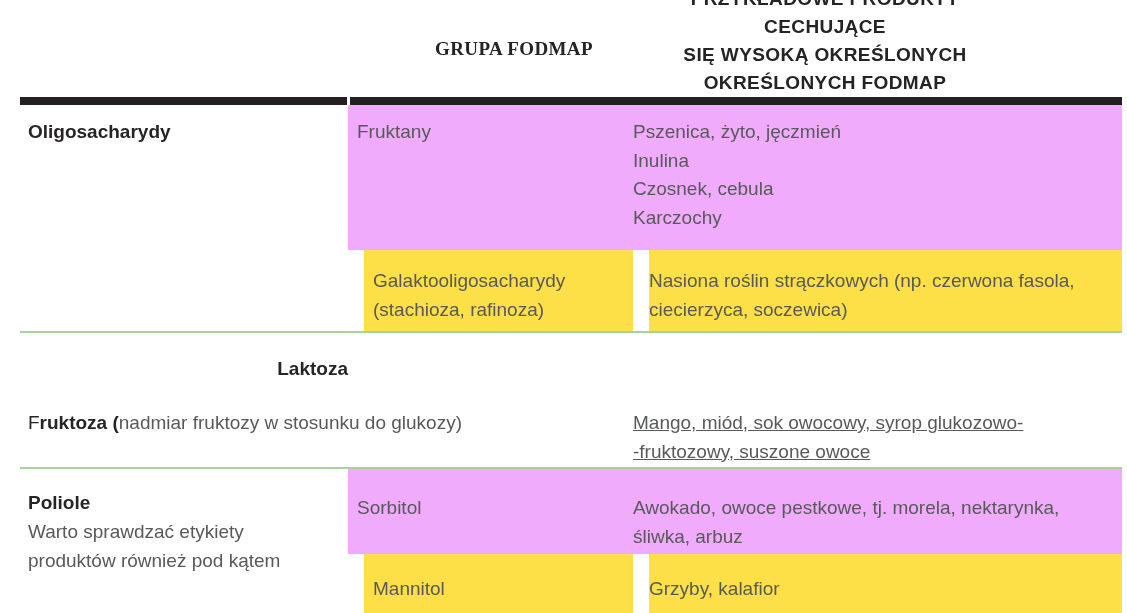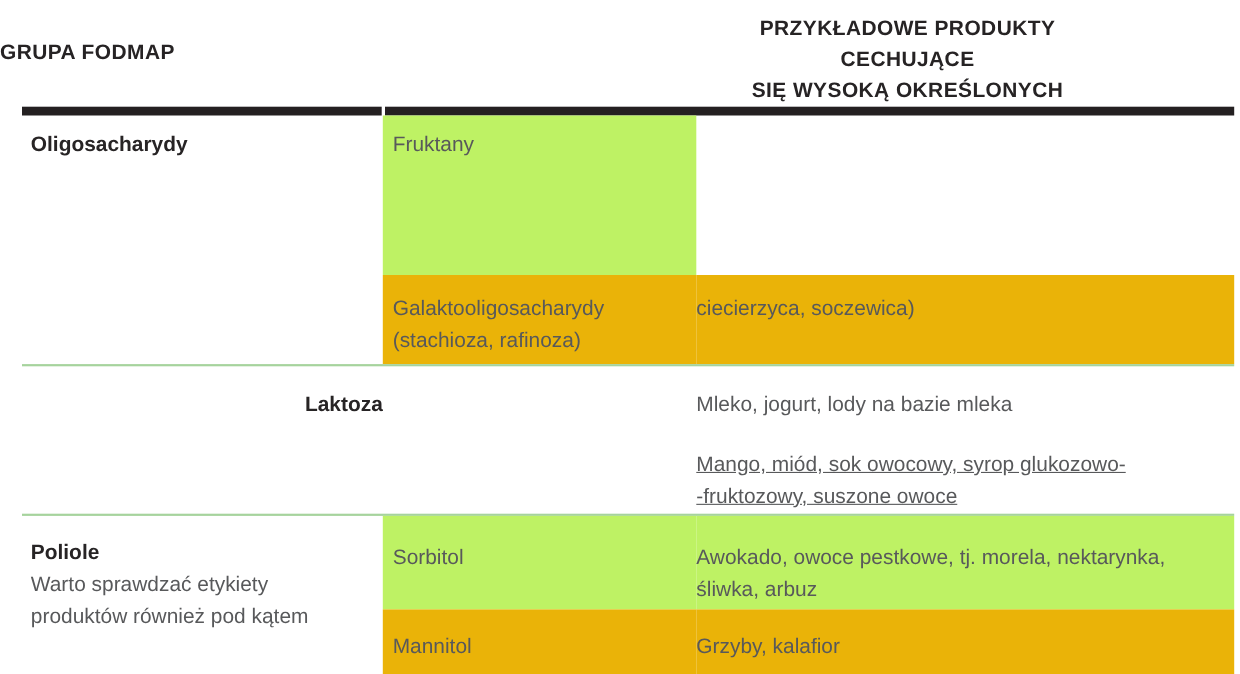--- a/index.html
+++ b/index.html
@@ -11,33 +11,33 @@
     color: #58595b;
     overflow: hidden;
   }
   .grid {
     display: grid;
     width: 1127px; height: 613px;
     grid-template-columns: 20px 328px 285px 489px 5px;
     grid-template-rows: 97px 8px 145px 81px 2px 62px 72px 2px 85px 59px;
   }
   
-  .h-left  { grid-column: 1 / 4; grid-row: 1; display: flex; align-items: center; justify-content: flex-start; padding-right: 40px; }
+  .h-left  { grid-column: 1 / 4; grid-row: 1; display: flex; align-items: center; justify-content: flex-end; padding-right: 40px; font-family: Liberation Serif, serif; }
   .h-right { grid-column: 4 / 6; grid-row: 1; display: flex; align-items: flex-end; justify-content: center; padding-right: 110px; }
   .hdr-txt {
     font-weight: bold; font-size: 19px; line-height: 28px;
     letter-spacing: 0.4px; color: #262324; text-align: center;
   }
   .hdr-txt span { display: block; }
   
   .bar-left  { grid-column: 1 / 3; grid-row: 2; background: #242021; margin-left: 20px; margin-right: 1px; }
   .bar-right { grid-column: 3 / 5; grid-row: 2; background: #242021; margin-left: 2px; }
   
-  .bg-light { background: #bef264; }
-  .bg-dark  { background: #eab308; }
+  .bg-light { background: #f0abfc; }
+  .bg-dark  { background: #fde047; margin-left: 16px; }
   .txt      { font-size: 19px; line-height: 28.5px; color: #58595b; }
   .txt span { display: block; }
   .bold-dark { font-weight: bold; color: #272425; }
   
   .a-left  { grid-column: 2; grid-row: 3; padding: 13px 0 0 8px; }
   .a-mid   { grid-column: 3; grid-row: 3; padding: 13px 0 0 9px; }
   .a-right { grid-column: 4; grid-row: 3; padding: 13px 0 0 0; }
   
   .b-mid   { grid-column: 3; grid-row: 4; padding: 17px 0 0 9px; }
   .b-right { grid-column: 4; grid-row: 4; padding: 17px 0 0 0; }
@@ -64,50 +64,58 @@
 <div class="page">
   <div class="grid">
 
     <div class="h-left">
       <div class="hdr-txt">GRUPA FODMAP</div>
     </div>
     <div class="h-right">
       <div class="hdr-txt">
         <span>PRZYKŁADOWE PRODUKTY CECHUJĄCE</span>
         <span>SIĘ WYSOKĄ OKREŚLONYCH</span>
+        <span>OKREŚLONYCH FODMAP</span>
       </div>
     </div>
 
     <div class="bar-left"></div>
     <div class="bar-right"></div>
 
     <div class="a-left txt">
       <span class="bold-dark">Oligosacharydy</span>
     </div>
     <div class="a-mid bg-light txt">
       <span>Fruktany</span>
     </div>
+    <div class="a-right bg-light txt">
+      <span>Pszenica, żyto, jęczmień</span>
+      <span>Inulina</span>
+      <span>Czosnek, cebula</span>
+      <span>Karczochy</span>
+    </div>
 
     <div class="b-mid bg-dark txt">
       <span>Galaktooligosacharydy</span>
       <span>(stachioza, rafinoza)</span>
     </div>
     <div class="b-right bg-dark txt">
+      <span>Nasiona roślin strączkowych (np. czerwona fasola,</span>
       <span>ciecierzyca, soczewica)</span>
     </div>
 
     <div class="rule rule1"></div>
 
     <div class="c-left txt">
       <span class="bold-dark">Laktoza</span>
     </div>
-    <div class="c-right txt">
-      <span>Mleko, jogurt, lody na bazie mleka</span>
+
+    <div class="d-left txt">
+      <span style="display:inline; color:#272425;">F</span><span style="display:inline;" class="bold-dark">ruktoza (</span><span style="display:inline;">nadmiar fruktozy w stosunku do glukozy)</span>
     </div>
-
     <div class="d-right txt">
       <span>Mango, miód, sok owocowy, syrop glukozowo-</span>
       <span>-fruktozowy, suszone owoce</span>
     </div>
 
     <div class="rule rule2"></div>
 
     <div class="e-left txt">
       <span class="bold-dark">Poliole</span>
       <span>Warto sprawdzać etykiety</span>

